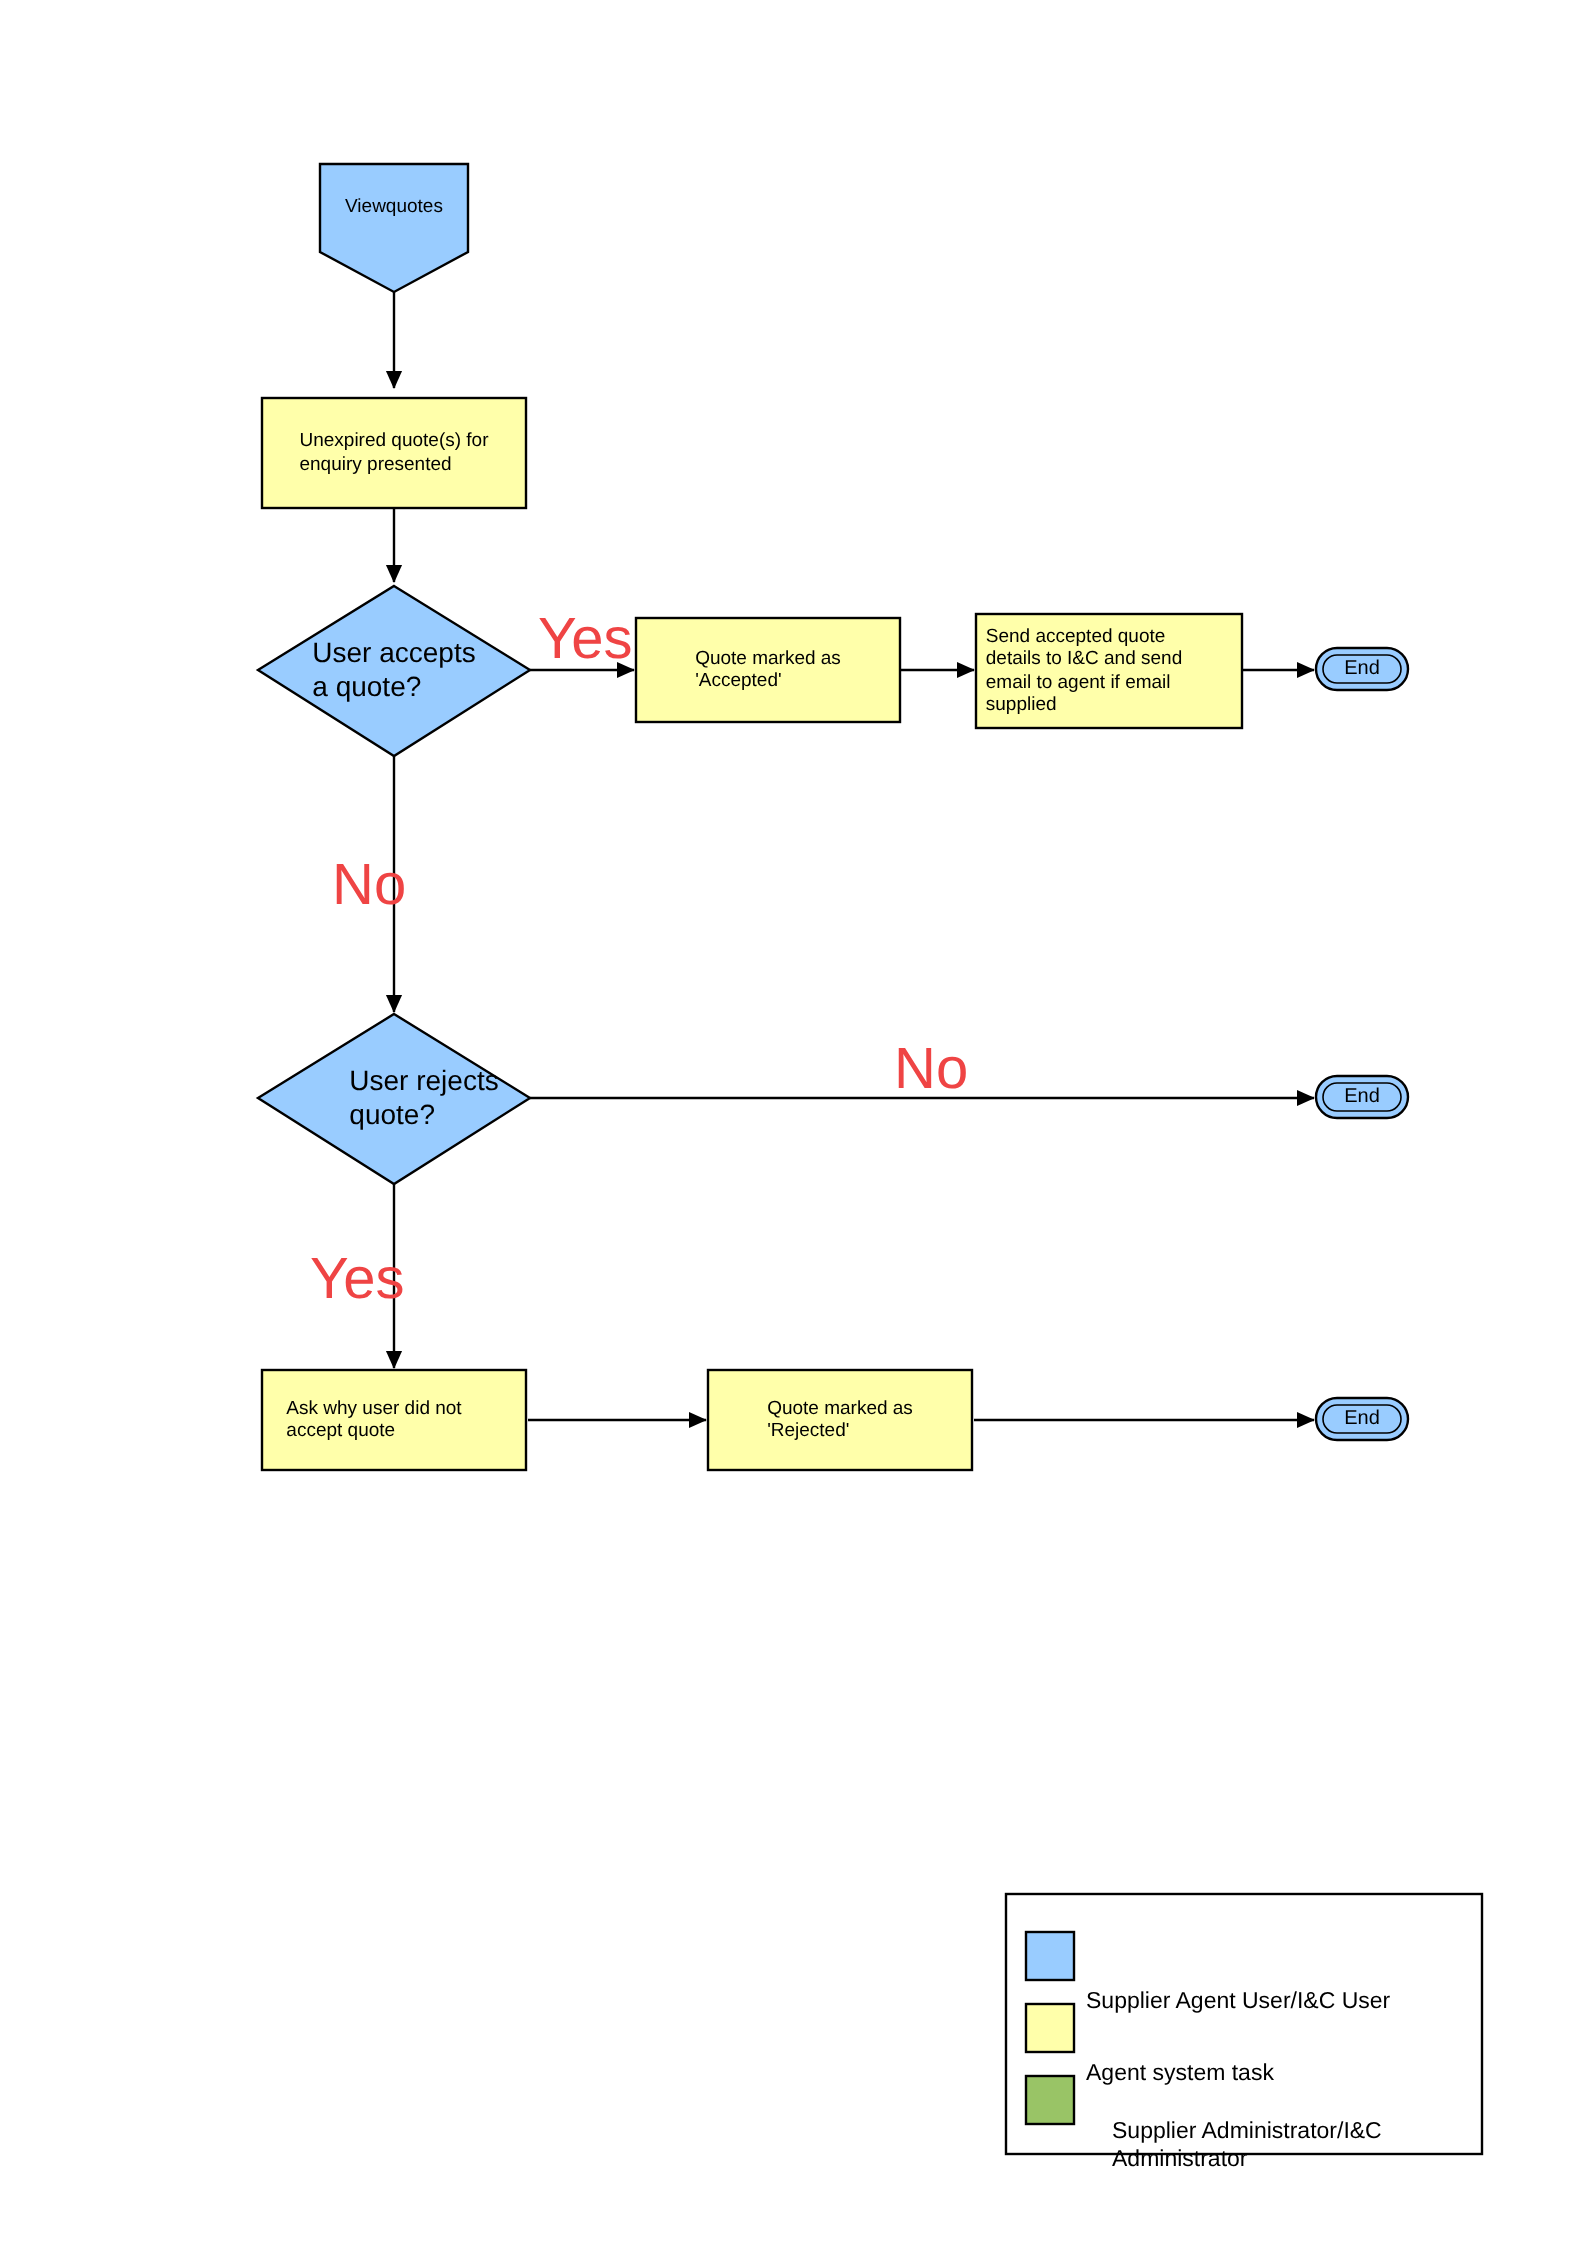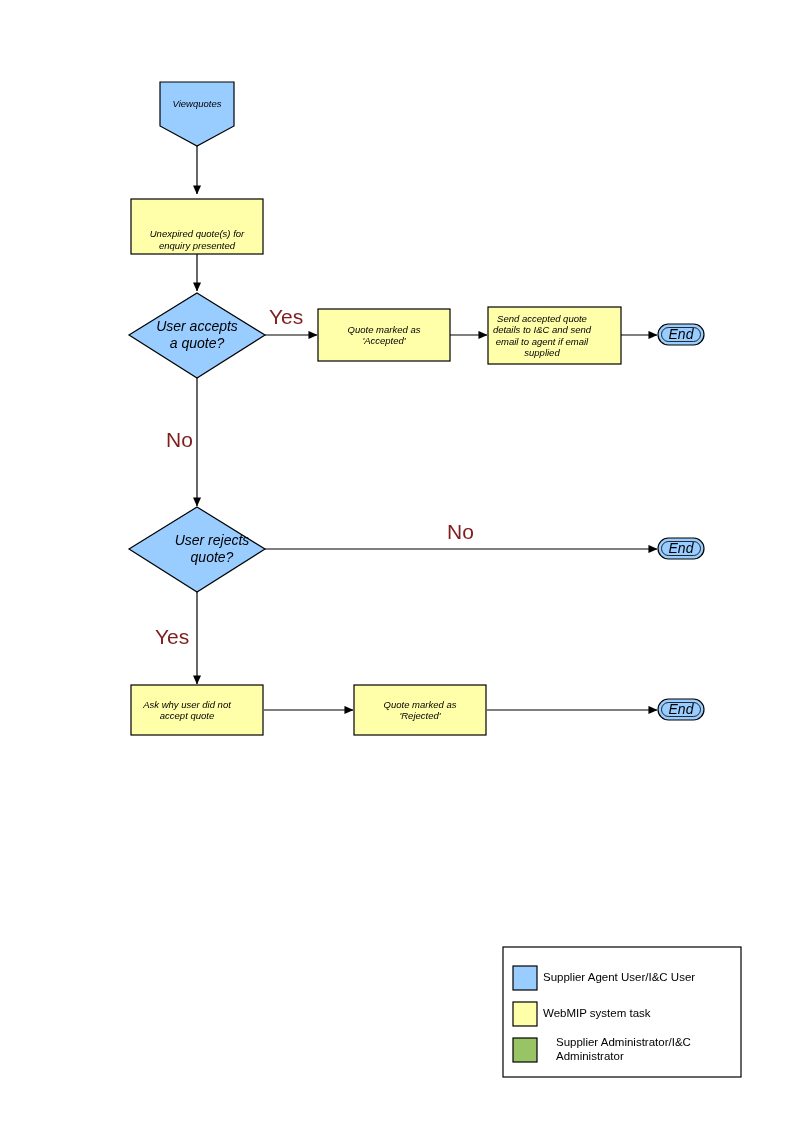--- a/index.html
+++ b/index.html
@@ -20,43 +20,43 @@
     left: 0;
     top: 0;
     width: 794px;
     height: 1123px;
   }
   .node-label {
     position: absolute;
     display: flex;
     align-items: center;
     justify-content: center;
-    text-align: center;
+    text-align: left;
     color: #000000;
     pointer-events: none;
     line-height: 1.18;
-    font-style: italic;
   }
   .proc-label { font-size: 9.5px; }
   .dec-label  { font-size: 14px; }
   .start-label{ font-size: 9.5px; }
-  .end-label  { font-size: 14px; }
+  .end-label  { font-size: 10px; }
   .edge-label {
     position: absolute;
-    font-size: 21px;
-    color: #7f1d1d;
+    font-size: 29px;
+    color: #ef4444;
     white-space: nowrap;
     line-height: 1;
   }
   .legend-label {
     position: absolute;
     font-size: 11.5px;
     color: #000000;
     line-height: 1.25;
     white-space: pre-line;
+    margin-top: 24px;
   }
 </style>
 </head>
 <body>
 
 <svg id="canvas" viewBox="0 0 794 1123" xmlns="http://www.w3.org/2000/svg">
 
   <defs>
     <marker id="arrow" viewBox="0 0 10 10" refX="9.5" refY="5" markerWidth="7.5" markerHeight="7.5" orient="auto-start-reverse">
       <path d="M 0 0.5 L 10 5 L 0 9.5 z" fill="#000000"></path>
@@ -114,21 +114,21 @@
 
   <rect x="513" y="966" width="24" height="24" fill="#99CCFF" stroke="#000000" stroke-width="1.2"></rect>
 
   <rect x="513" y="1002" width="24" height="24" fill="#FFFFAA" stroke="#000000" stroke-width="1.2"></rect>
 
   <rect x="513" y="1038" width="24" height="24" fill="#99C466" stroke="#000000" stroke-width="1.2"></rect>
 </svg>
 
 <div class="node-label start-label" style="left:160px; top:82px; width:74px; height:44px;">Viewquotes</div>
 
-<div class="node-label proc-label" style="left:131px; top:199px; width:132px; height:55px;margin-top:13px;">Unexpired quote(s) for<br>enquiry presented</div>
+<div class="node-label proc-label" style="left:131px; top:199px; width:132px; height:55px;">Unexpired quote(s) for<br>enquiry presented</div>
 
 <div class="node-label dec-label" style="left:145px; top:313px; width:104px; height:44px;">User accepts<br>a quote?</div>
 
 <div class="node-label proc-label" style="left:318px; top:309px; width:132px; height:52px;">Quote  marked as<br>'Accepted'</div>
 
 <div class="node-label proc-label" style="left:490px; top:307px; width:104px; height:57px;">Send accepted quote<br>details to I&amp;C and send<br>email to agent if email<br>supplied</div>
 
 <div class="node-label end-label" style="left:658px; top:324px; width:46px; height:21px;">End</div>
 
 <div class="node-label dec-label" style="left:160px; top:527px; width:104px; height:44px;">User rejects<br>quote?</div>
@@ -144,15 +144,15 @@
 <div class="edge-label" style="left:269px; top:306px;">Yes</div>
 
 <div class="edge-label" style="left:166px; top:429px;">No</div>
 
 <div class="edge-label" style="left:447px; top:521px;">No</div>
 
 <div class="edge-label" style="left:155px; top:626px;">Yes</div>
 
 <div class="legend-label" style="left:543px; top:970px; width:190px;">Supplier Agent User/I&amp;C User</div>
 
-<div class="legend-label" style="left:543px; top:1006px; width:190px;">WebMIP system task</div>
+<div class="legend-label" style="left:543px; top:1006px; width:190px;">Agent system task</div>
 
 <div class="legend-label" style="left:556px; top:1035px; width:190px;">Supplier Administrator/I&amp;C<br>Administrator</div>
 
 </body></html>

